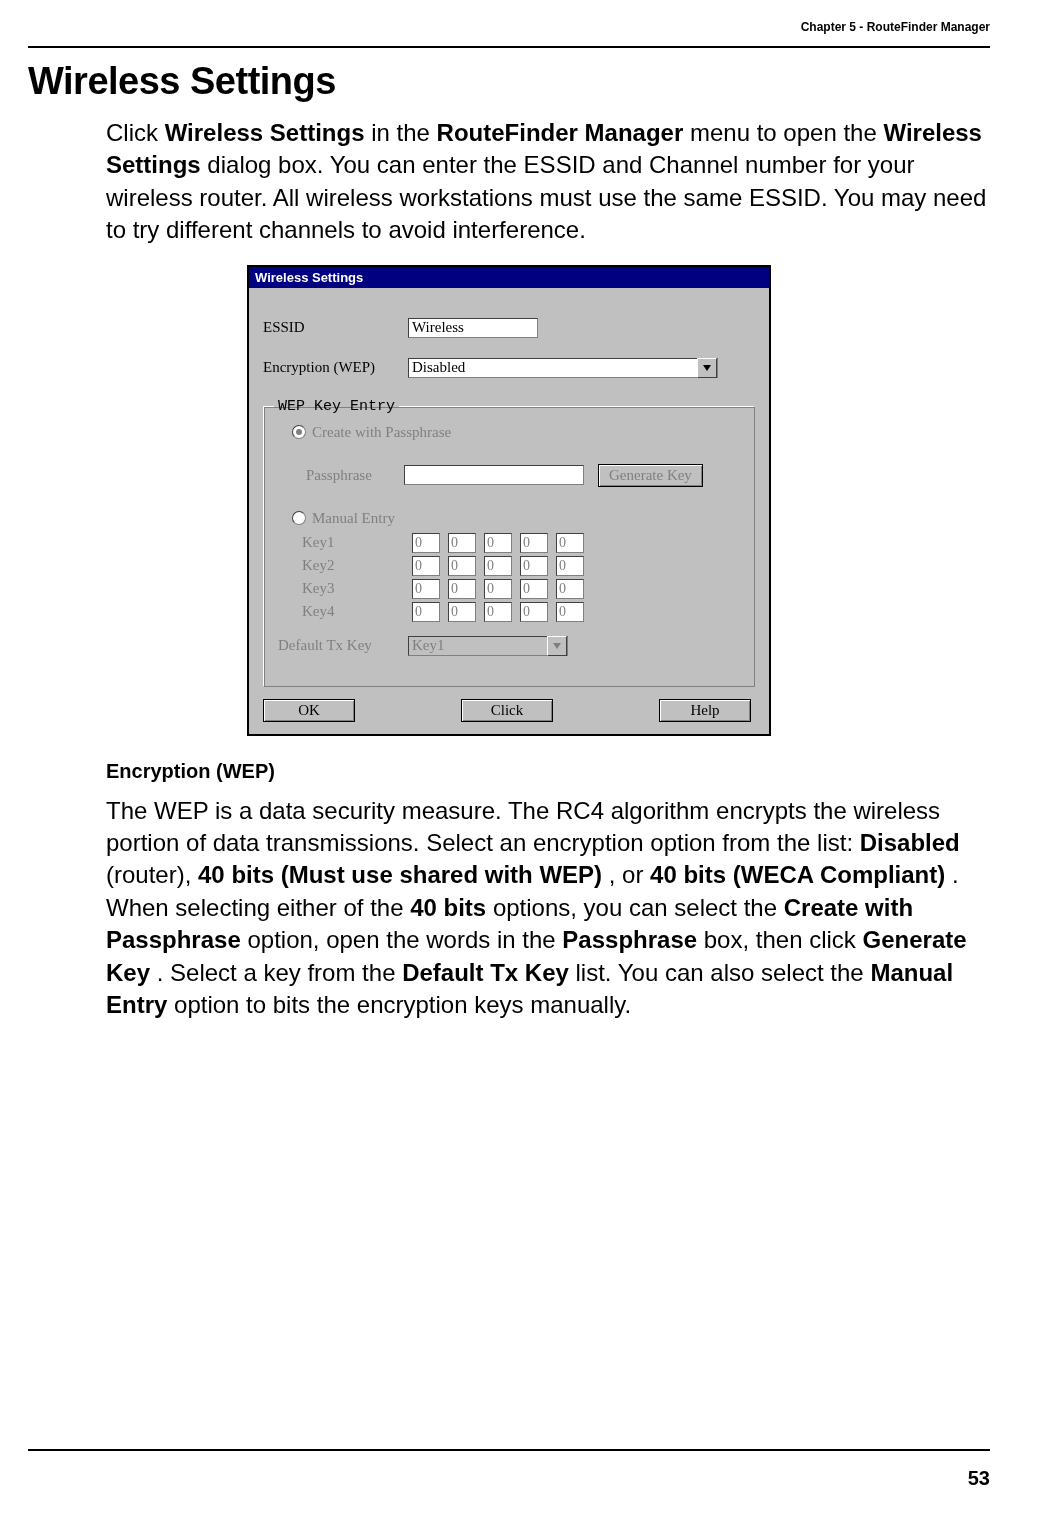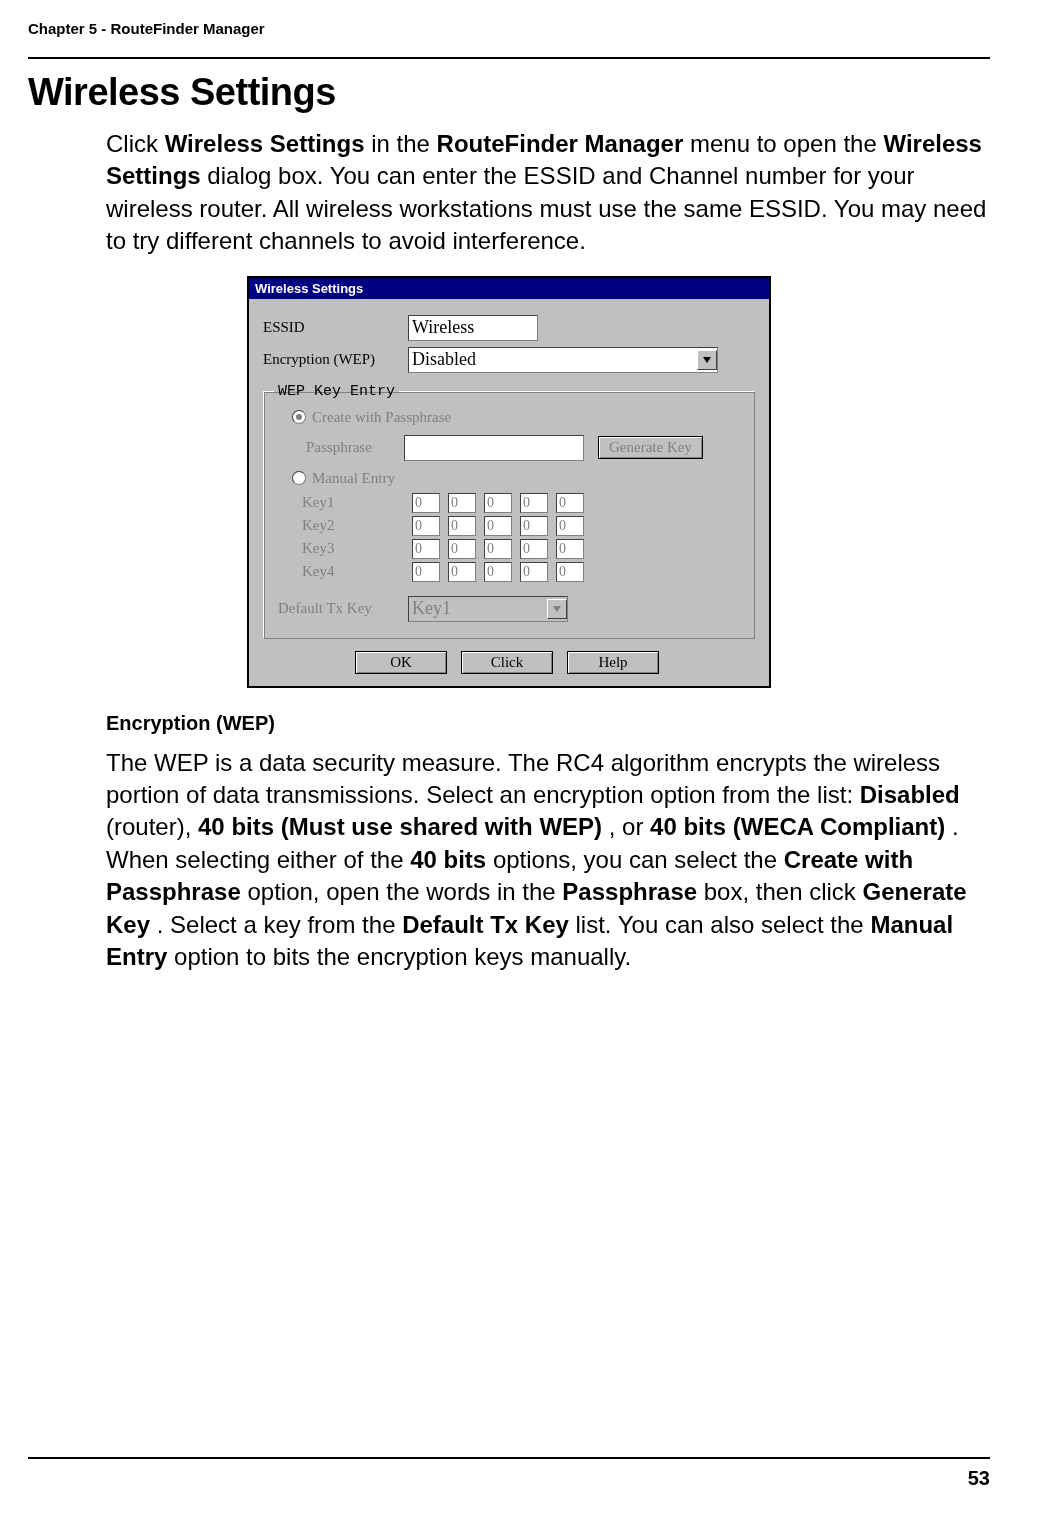--- a/index.html
+++ b/index.html
@@ -13,24 +13,24 @@
     box-sizing: border-box;
   }
   .page {
     padding: 20px 60px 40px 28px;
     box-sizing: border-box;
     height: 100%;
     display: flex;
     flex-direction: column;
   }
   .chapter-header {
-    text-align: left;
-    font-weight: bold;
-    font-size: 15px;
-    padding-bottom: 20px;
+    text-align: right;
+    font-weight: bold;
+    font-size: 12px;
+    padding-bottom: 12px;
     border-bottom: 2.5px solid #000;
   }
   .section-title {
     font-weight: bold;
     font-size: 38px;
     margin: 12px 0 8px 0;
     letter-spacing: -0.5px;
   }
   .body-text {
     font-size: 24px;
@@ -56,34 +56,34 @@
     font-weight: bold;
     font-size: 13px;
     padding: 3px 6px;
   }
   .dbody {
     padding: 10px 14px 10px 14px;
   }
   .row {
     display: flex;
     align-items: center;
-    margin: 6px 0;
+    margin: 20px 0;
   }
   .lbl {
     width: 145px;
     color: #000;
   }
   .txtin, .combo {
     font-family: "Times New Roman", serif;
-    font-size: 18px;
+    font-size: 15px;
     background: #fff;
     border: 1px solid #808080;
     border-top-color: #404040;
     border-left-color: #404040;
-    height: 26px;
+    height: 20px;
     box-sizing: border-box;
     padding: 1px 3px;
   }
   .combo {
     display: flex;
     align-items: center;
     justify-content: space-between;
   }
   .combo.disabled { background: #c0c0c0; color: #808080; }
   .carrow {
@@ -146,35 +146,35 @@
     background:#fff;
     border:1px solid #808080;
     border-top-color:#404040; border-left-color:#404040;
     margin-right: 8px;
     padding: 1px 2px;
     box-sizing: border-box;
     color:#808080;
     font-size: 14px;
   }
   .btnrow {
-    display:flex; justify-content:center; gap:14px;
+    display:flex; justify-content:space-between; gap:14px;
     margin: 12px 4px 2px 0;
   }
   .sub-head {
     font-weight: bold;
     font-size: 20px;
     margin: 10px 0 6px 78px;
   }
   .footer {
     margin-top: auto;
     border-top: 2.5px solid #000;
     text-align: right;
     font-weight: bold;
     font-size: 20px;
-    padding-top: 8px;
+    padding-top: 16px;
   }
 </style>
 </head>
 <body>
 
 <div class="page">
   <div class="chapter-header">Chapter 5 - RouteFinder Manager</div>
 
   <div class="section-title">Wireless Settings</div>
 

